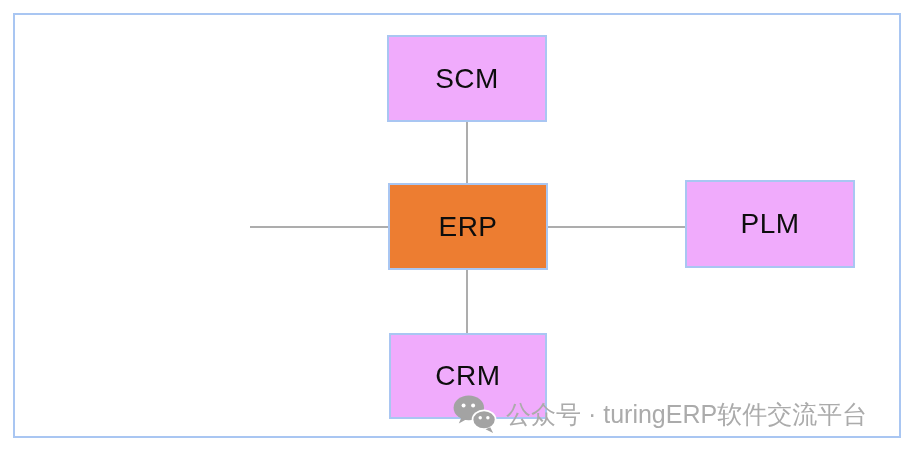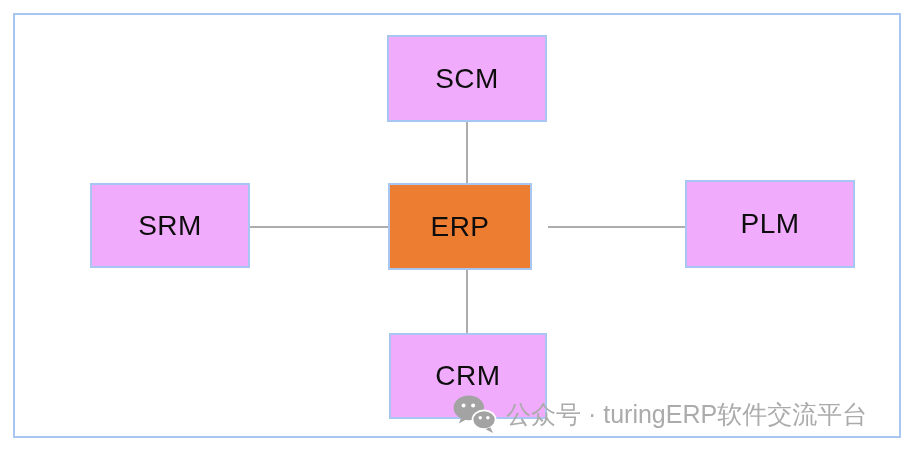--- a/index.html
+++ b/index.html
@@ -13,21 +13,21 @@
     border:2px solid #A9C6F2;background:transparent;
   }
   .node{
     position:absolute;display:flex;align-items:center;justify-content:center;
     border:2px solid #A9C6F2;background:#f0abfc;color:#0d0d0d;
     font-size:28px;letter-spacing:0.5px;z-index:2;box-sizing:border-box;
   }
   .node.center{background:#ED7D31;}
   .node-scm{left:387px;top:35px;width:160px;height:87px;}
   .node-srm{left:90px;top:183px;width:160px;height:85px;}
-  .node-erp{left:388px;top:183px;width:144px;height:87px;}
+  .node-erp{left:388px;top:183px;width:160px;height:87px;}
   .node-plm{left:685px;top:180px;width:170px;height:88px;}
   .node-crm{left:389px;top:333px;width:158px;height:86px;justify-content:center;}
   .connector{position:absolute;background:#ADADAD;z-index:1;}
   .conn-v{width:2px;}
   .conn-h{height:2px;}
   .conn-top{left:466px;top:122px;height:61px;}
   .conn-bottom{left:466px;top:270px;height:63px;}
   .conn-left{left:250px;top:226px;width:138px;}
   .conn-right{left:548px;top:226px;width:137px;}
   .watermark{
@@ -46,23 +46,20 @@
 
   <div class="connector conn-v conn-top"></div>
   <div class="connector conn-v conn-bottom"></div>
   <div class="connector conn-h conn-left"></div>
   <div class="connector conn-h conn-right"></div>
 
   <div class="node node-scm">
     <span>SCM</span>
   </div>
 
-  <div class="node node-srm">
-    <span>SRM</span>
-  </div>
 
   <div class="node center node-erp">
     <span>ERP</span>
   </div>
 
   <div class="node node-plm">
     <span>PLM</span>
   </div>
 
   <div class="node node-crm">

